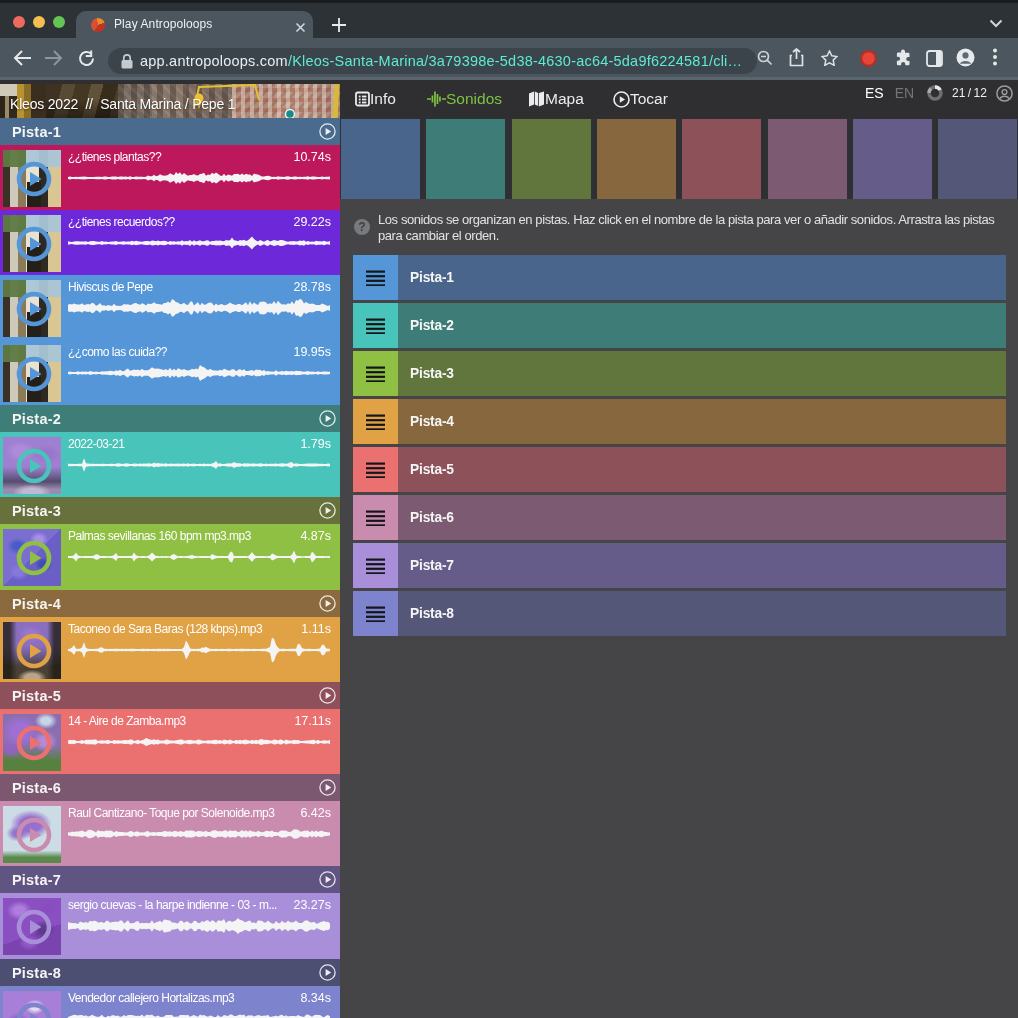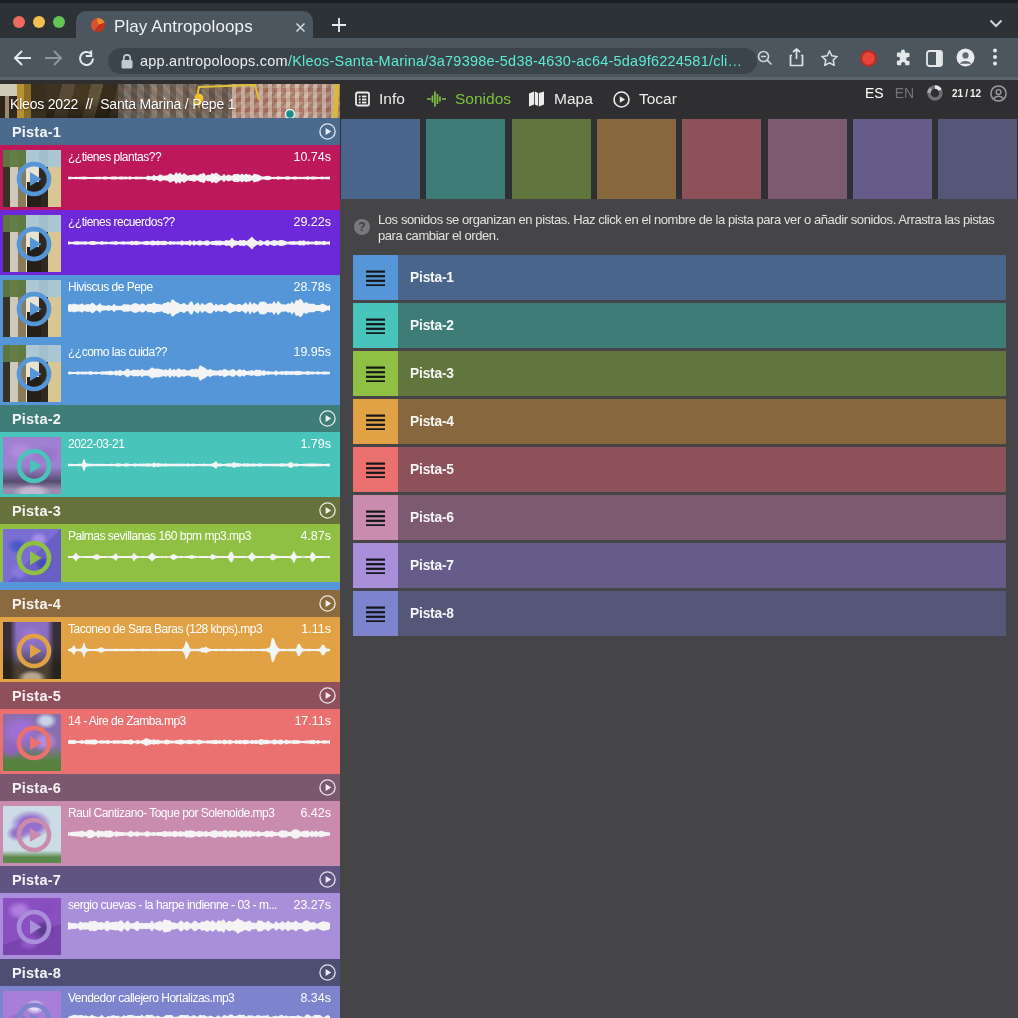--- a/index.html
+++ b/index.html
@@ -4,38 +4,38 @@
 *{margin:0;padding:0;box-sizing:border-box}
 html,body{width:1018px;height:1018px;overflow:hidden;background:#454547;
 font-family:"Liberation Sans",sans-serif;-webkit-font-smoothing:antialiased}
 #page{position:absolute;left:0;top:0;width:1018px;height:1018px;overflow:hidden}
 .abs{position:absolute}
 
 #tabstrip{position:absolute;left:0;top:0;width:1018px;height:38px;background:#2d3237}
 #topline{position:absolute;left:0;top:0;width:1018px;height:3px;background:#1a1d20}
 .light{position:absolute;top:16px;width:12px;height:12px;border-radius:50%}
 #tab{position:absolute;left:76px;top:11px;width:237px;height:27px;background:#4b565e;border-radius:10px 10px 0 0}
-#tabtitle{position:absolute;left:38px;top:6px;font-size:17px;color:#eef1f3;letter-spacing:.1px}
+#tabtitle{position:absolute;left:38px;top:6px;font-size:12px;color:#eef1f3;letter-spacing:.1px}
 #favicon{position:absolute;left:15px;top:7px;width:14px;height:14px;border-radius:50%;
 background:conic-gradient(from 210deg,#d94f30 0 140deg,#e88b28 140deg 220deg,#c03425 220deg 360deg)}
 #tabclose{position:absolute}
 #newtab{position:absolute;left:331px;top:17px;width:16px;height:16px}
 #chev{position:absolute;left:989px;top:19px}
 #toolbar{position:absolute;left:0;top:38px;width:1018px;height:39px;background:#4b565e}
 #sepline{position:absolute;left:0;top:77px;width:1018px;height:3px;background:#5b656d}
 .tbico{position:absolute;top:0}
 #pill{position:absolute;left:108px;top:10px;width:649px;height:26px;border-radius:13px;background:#3b444b;overflow:hidden}
 #urltext{position:absolute;left:32px;top:5px;font-size:14.5px;letter-spacing:.22px;white-space:nowrap;color:#e9edef}
 #urltext .path{color:#5eead4}
 
 #appheader{position:absolute;left:0;top:80px;width:1018px;height:38px;background:#2f2f32;overflow:hidden}
 #collage{position:absolute;left:0;top:4px;width:340px;height:28px}
 #apptitle{position:absolute;left:10px;top:11.5px;font-size:14px;letter-spacing:-0.2px;color:#fff;white-space:nowrap;
 text-shadow:0 1px 2px rgba(0,0,0,.55)}
-.navitem{position:absolute;top:0;height:38px;display:flex;align-items:center;gap:9px;color:#ececec;font-size:15.5px}
+.navitem{position:absolute;top:0;height:38px;display:flex;align-items:center;gap:0;color:#ececec;font-size:15.5px}
 .navitem.green{color:#7dc242}
 #langs{position:absolute;top:0;height:26px;display:flex;align-items:center}
 
 #sidebar{position:absolute;left:0;top:118px;width:340px;height:900px;overflow:hidden;background:#5596d8}
 .shdr{position:absolute;left:0;width:340px;height:27px;color:#f4f4f4}
 .shdr span{position:absolute;left:12px;top:5.5px;font-size:14.5px;font-weight:700;letter-spacing:.2px}
 .hplay{position:absolute;right:4.5px;top:5px}
 .item{position:absolute;left:0;width:340px;height:65px;overflow:hidden}
 .th{position:absolute;left:3px;top:5px;width:58px;height:57px}
 .ring{position:absolute}
@@ -235,21 +235,21 @@
     <div id="langs" style="left:865px;gap:11px">
         <span style="color:#fff;font-size:14px;font-weight:500">ES</span>
         <span style="color:#73757a;font-size:14px;font-weight:500">EN</span>
       </div>
     <div id="langs" style="left:927px;gap:9px">
         <svg width="16" height="16" viewBox="0 0 16 16">
           <circle cx="8" cy="8" r="6" stroke="#6f7073" stroke-width="3.4" fill="none"></circle>
           <path d="M8,2 a6,6 0 0 1 5.2,3" stroke="#e8e8e8" stroke-width="3.4" fill="none"></path>
           <path d="M2,8 a6,6 0 0 1 2,-4.4" stroke="#aaabad" stroke-width="3.4" fill="none"></path>
         </svg>
-        <span style="color:#f0f0f0;font-size:10px;font-weight:700">21 / 12</span>
+        <span style="color:#f0f0f0;font-size:12px;font-weight:400">21 / 12</span>
         <svg width="17" height="17" viewBox="0 0 17 17">
           <circle cx="8.5" cy="8.5" r="7.6" stroke="#9a9b9e" stroke-width="1.5" fill="none"></circle>
           <circle cx="8.5" cy="7" r="2.4" stroke="#9a9b9e" stroke-width="1.4" fill="none"></circle>
           <path d="M4,13.6 a4.8,3.6 0 0 1 9,0" stroke="#9a9b9e" stroke-width="1.4" fill="none"></path>
         </svg>
       </div>
   </div>
   <div style="position:absolute;left:340px;top:199px;width:5px;height:819px;background:#3b3b3d"></div>
   <div id="sidebar">
 <div class="shdr" style="top:0px;background:#4a6b8e">
@@ -326,21 +326,21 @@
             <path d="M0,16.6 L2,16.9 L4,16.7 L6,17.0 L8,17.1 L10,16.7 L12,16.8 L14,16.7 L16,11.3 L18,16.2 L20,16.5 L22,16.8 L24,16.8 L26,16.8 L28,17.0 L30,16.7 L32,16.9 L34,16.7 L36,16.7 L38,16.9 L40,16.9 L42,16.7 L44,16.8 L46,16.9 L48,16.8 L50,16.3 L52,16.4 L54,17.0 L56,16.7 L58,16.3 L60,16.4 L62,16.9 L64,16.9 L66,16.5 L68,16.4 L70,16.9 L72,16.4 L74,16.8 L76,16.5 L78,16.8 L80,16.3 L82,16.4 L84,16.8 L86,15.6 L88,16.4 L90,16.0 L92,16.5 L94,16.6 L96,16.7 L98,16.2 L100,16.9 L102,16.5 L104,16.7 L106,16.7 L108,16.7 L110,16.5 L112,16.7 L114,16.7 L116,16.6 L118,17.1 L120,16.3 L122,16.9 L124,16.8 L126,16.6 L128,16.9 L130,17.0 L132,16.7 L134,16.9 L136,16.4 L138,16.9 L140,16.8 L142,16.9 L144,16.6 L146,15.7 L148,14.0 L150,16.8 L152,16.2 L154,16.9 L156,16.9 L158,16.8 L160,16.2 L162,16.4 L164,16.3 L166,15.0 L168,16.0 L170,16.3 L172,16.3 L174,16.9 L176,16.2 L178,16.6 L180,16.2 L182,16.8 L184,16.5 L186,16.5 L188,16.7 L190,16.8 L192,16.2 L194,16.5 L196,17.0 L198,16.6 L200,16.9 L202,16.7 L204,16.7 L206,16.7 L208,16.5 L210,17.0 L212,16.5 L214,16.3 L216,16.6 L218,16.8 L220,16.6 L222,15.3 L224,15.2 L226,16.9 L228,16.3 L230,16.7 L232,17.1 L234,17.0 L236,16.8 L238,16.7 L240,16.6 L242,16.6 L244,16.6 L246,16.4 L248,16.6 L250,16.8 L252,16.7 L254,16.8 L256,16.9 L258,16.9 L260,16.6 L262,16.8 L262,19.2 L260,19.4 L258,19.1 L256,19.1 L254,19.2 L252,19.3 L250,19.2 L248,19.4 L246,19.6 L244,19.4 L242,19.4 L240,19.4 L238,19.3 L236,19.2 L234,19.0 L232,18.9 L230,19.3 L228,19.7 L226,19.1 L224,20.8 L222,20.7 L220,19.4 L218,19.2 L216,19.4 L214,19.7 L212,19.5 L210,19.0 L208,19.5 L206,19.3 L204,19.3 L202,19.3 L200,19.1 L198,19.4 L196,19.0 L194,19.5 L192,19.8 L190,19.2 L188,19.3 L186,19.5 L184,19.5 L182,19.2 L180,19.8 L178,19.4 L176,19.8 L174,19.1 L172,19.7 L170,19.7 L168,20.0 L166,21.0 L164,19.7 L162,19.6 L160,19.8 L158,19.2 L156,19.1 L154,19.1 L152,19.8 L150,19.2 L148,22.0 L146,20.3 L144,19.4 L142,19.1 L140,19.2 L138,19.1 L136,19.6 L134,19.1 L132,19.3 L130,19.0 L128,19.1 L126,19.4 L124,19.2 L122,19.1 L120,19.7 L118,18.9 L116,19.4 L114,19.3 L112,19.3 L110,19.5 L108,19.3 L106,19.3 L104,19.3 L102,19.5 L100,19.1 L98,19.8 L96,19.3 L94,19.4 L92,19.5 L90,20.0 L88,19.6 L86,20.4 L84,19.2 L82,19.6 L80,19.7 L78,19.2 L76,19.5 L74,19.2 L72,19.6 L70,19.1 L68,19.6 L66,19.5 L64,19.1 L62,19.1 L60,19.6 L58,19.7 L56,19.3 L54,19.0 L52,19.6 L50,19.7 L48,19.2 L46,19.1 L44,19.2 L42,19.3 L40,19.1 L38,19.1 L36,19.3 L34,19.3 L32,19.1 L30,19.3 L28,19.0 L26,19.2 L24,19.2 L22,19.2 L20,19.5 L18,19.8 L16,24.7 L14,19.3 L12,19.2 L10,19.3 L8,18.9 L6,19.0 L4,19.3 L2,19.1 L0,19.4 Z" fill="#f4f4f4"></path>
           </svg></div>
       </div>
 <div class="shdr" style="top:379px;background:#67713c">
         <span>Pista-3</span>
         <svg class="hplay" width="17" height="17" viewBox="0 0 17 17">
           <circle cx="8.5" cy="8.5" r="7.6" fill="none" stroke="rgba(255,255,255,.85)" stroke-width="1.3"></circle>
           <path d="M6.6,5.1 L12.2,8.5 L6.6,11.9 Z" fill="rgba(255,255,255,.9)"></path>
         </svg>
       </div>
-<div class="item" style="top:406px;background:#8fc043;height:58px">
+<div class="item" style="top:406px;background:#8fc043;height:66px">
         <div class="th t3"></div>
         <svg class="ring" style="left:14px;top:14px" width="40" height="40" viewBox="0 0 40 40">
           <circle cx="20" cy="20" r="15" fill="none" stroke="#8fc043" stroke-width="4.6"></circle>
           <path d="M16,13 L27.5,20 L16,27 Z" fill="#8fc043"></path>
         </svg>
         <div class="ttl" style="width:263px;">Palmas sevillanas 160 bpm mp3.mp3</div>
         <div class="dur">4.87s</div>
         <div class="wfbox"><svg class="wf" viewBox="0 0 263 36" width="263" height="36" preserveAspectRatio="none">
             <path d="M0,17.1 L2,17.1 L4,17.0 L6,16.2 L8,13.4 L10,16.6 L12,17.0 L14,17.2 L16,17.0 L18,17.1 L20,16.9 L22,17.0 L24,17.0 L26,16.5 L28,15.2 L30,15.4 L32,16.9 L34,16.9 L36,17.0 L38,17.1 L40,17.2 L42,17.1 L44,16.9 L46,16.0 L48,14.0 L50,16.9 L52,16.9 L54,16.9 L56,17.0 L58,17.0 L60,17.1 L62,17.1 L64,16.7 L66,13.6 L68,16.2 L70,17.1 L72,17.2 L74,17.0 L76,17.0 L78,17.2 L80,17.0 L82,15.8 L84,13.6 L86,15.6 L88,17.0 L90,16.9 L92,17.2 L94,17.0 L96,17.3 L98,17.0 L100,17.2 L102,17.2 L104,15.7 L106,15.0 L108,16.3 L110,17.2 L112,16.9 L114,17.1 L116,17.2 L118,16.9 L120,17.0 L122,16.4 L124,15.9 L126,16.7 L128,16.9 L130,17.2 L132,16.9 L134,17.1 L136,16.9 L138,17.0 L140,17.1 L142,17.2 L144,15.0 L146,15.9 L148,16.8 L150,16.9 L152,17.0 L154,17.0 L156,17.0 L158,16.9 L160,16.9 L162,13.3 L164,12.6 L166,16.9 L168,17.1 L170,17.0 L172,16.9 L174,16.9 L176,17.0 L178,16.9 L180,17.2 L182,15.4 L184,13.1 L186,15.7 L188,16.9 L190,16.9 L192,16.9 L194,17.1 L196,17.1 L198,17.2 L200,16.9 L202,17.1 L204,14.6 L206,15.2 L208,16.6 L210,17.0 L212,17.0 L214,16.9 L216,17.0 L218,16.9 L220,17.1 L222,17.0 L224,15.4 L226,11.4 L228,16.3 L230,17.0 L232,16.9 L234,17.3 L236,17.2 L238,17.1 L240,16.9 L242,16.9 L244,12.6 L246,14.4 L248,17.1 L250,17.0 L252,17.1 L254,17.0 L256,16.9 L258,17.2 L260,16.9 L262,17.1 L262,18.9 L260,19.1 L258,18.8 L256,19.1 L254,19.0 L252,18.9 L250,19.0 L248,18.9 L246,21.6 L244,23.4 L242,19.1 L240,19.1 L238,18.9 L236,18.8 L234,18.7 L232,19.1 L230,19.0 L228,19.7 L226,24.6 L224,20.6 L222,19.0 L220,18.9 L218,19.1 L216,19.0 L214,19.1 L212,19.0 L210,19.0 L208,19.4 L206,20.8 L204,21.4 L202,18.9 L200,19.1 L198,18.8 L196,18.9 L194,18.9 L192,19.1 L190,19.1 L188,19.1 L186,20.3 L184,22.9 L182,20.6 L180,18.8 L178,19.1 L176,19.0 L174,19.1 L172,19.1 L170,19.0 L168,18.9 L166,19.1 L164,23.4 L162,22.7 L160,19.1 L158,19.1 L156,19.0 L154,19.0 L152,19.0 L150,19.1 L148,19.2 L146,20.1 L144,21.0 L142,18.8 L140,18.9 L138,19.0 L136,19.1 L134,18.9 L132,19.1 L130,18.8 L128,19.1 L126,19.3 L124,20.1 L122,19.6 L120,19.0 L118,19.1 L116,18.8 L114,18.9 L112,19.1 L110,18.8 L108,19.7 L106,21.0 L104,20.3 L102,18.8 L100,18.8 L98,19.0 L96,18.7 L94,19.0 L92,18.8 L90,19.1 L88,19.0 L86,20.4 L84,22.4 L82,20.2 L80,19.0 L78,18.8 L76,19.0 L74,19.0 L72,18.8 L70,18.9 L68,19.8 L66,22.4 L64,19.3 L62,18.9 L60,18.9 L58,19.0 L56,19.0 L54,19.1 L52,19.1 L50,19.1 L48,22.0 L46,20.0 L44,19.1 L42,18.9 L40,18.8 L38,18.9 L36,19.0 L34,19.1 L32,19.1 L30,20.6 L28,20.8 L26,19.5 L24,19.0 L22,19.0 L20,19.1 L18,18.9 L16,19.0 L14,18.8 L12,19.0 L10,19.4 L8,22.6 L6,19.8 L4,19.0 L2,18.9 L0,18.9 Z" fill="#f4f4f4"></path>
           </svg></div>

